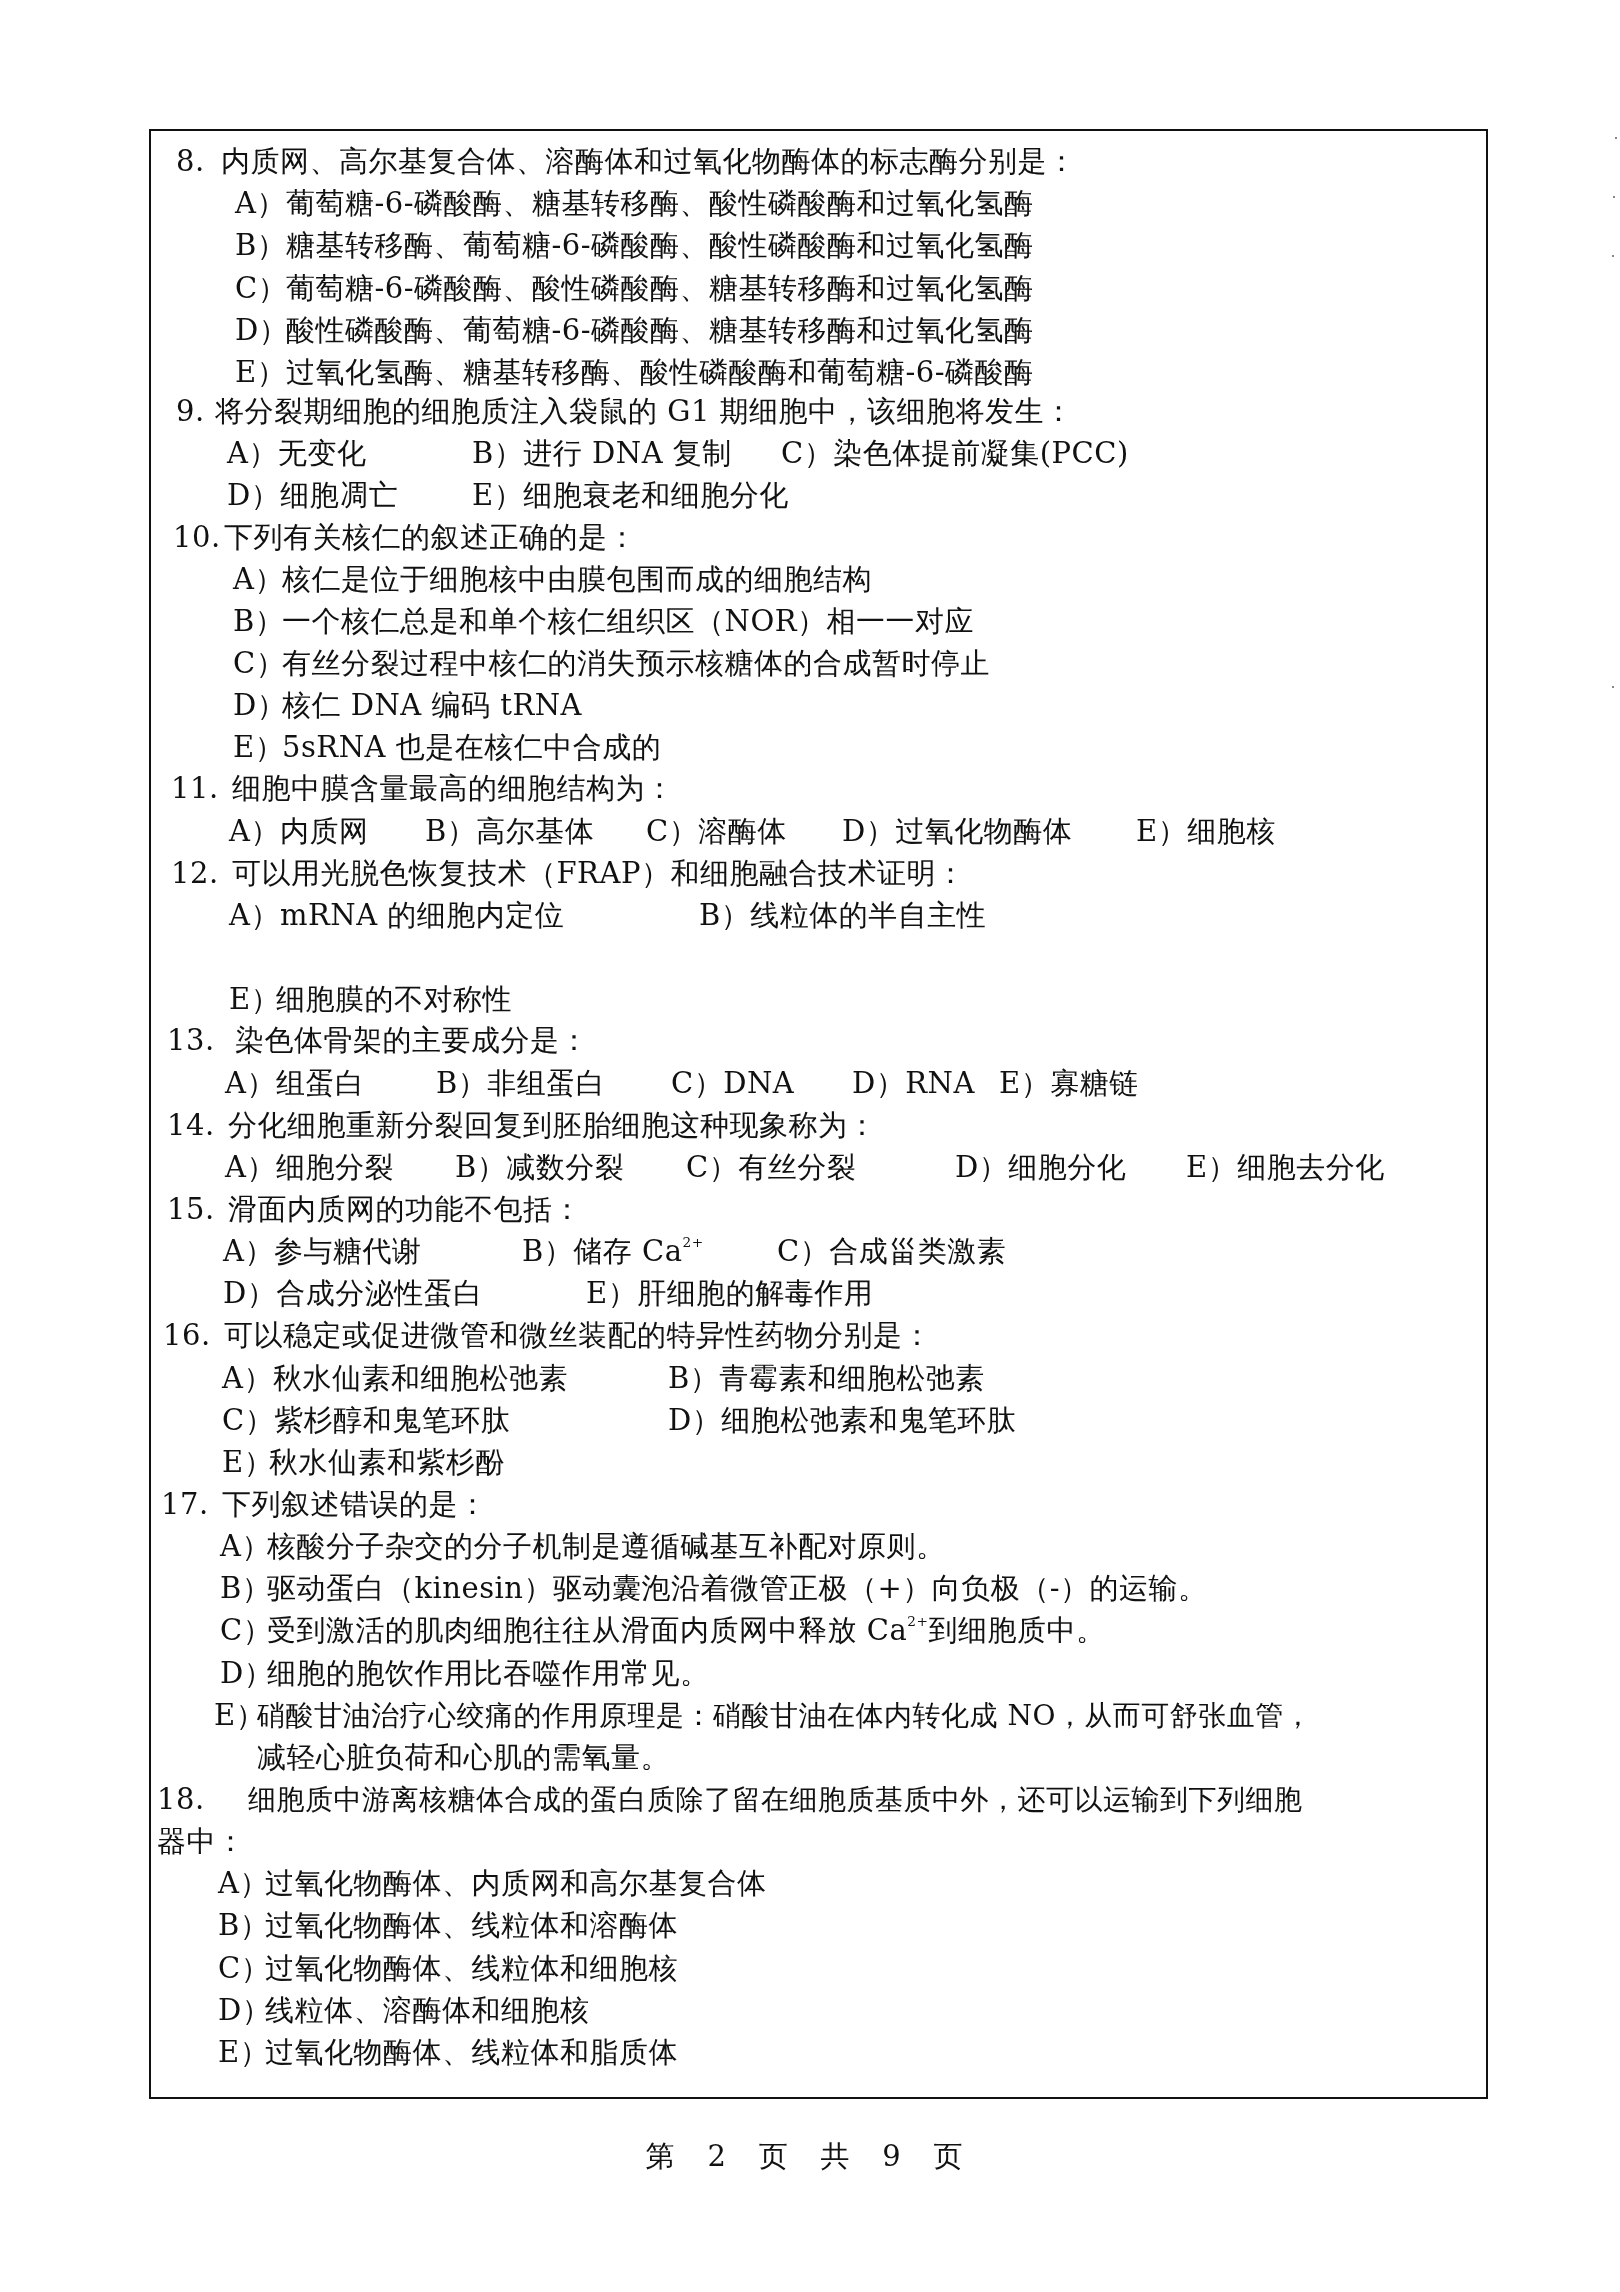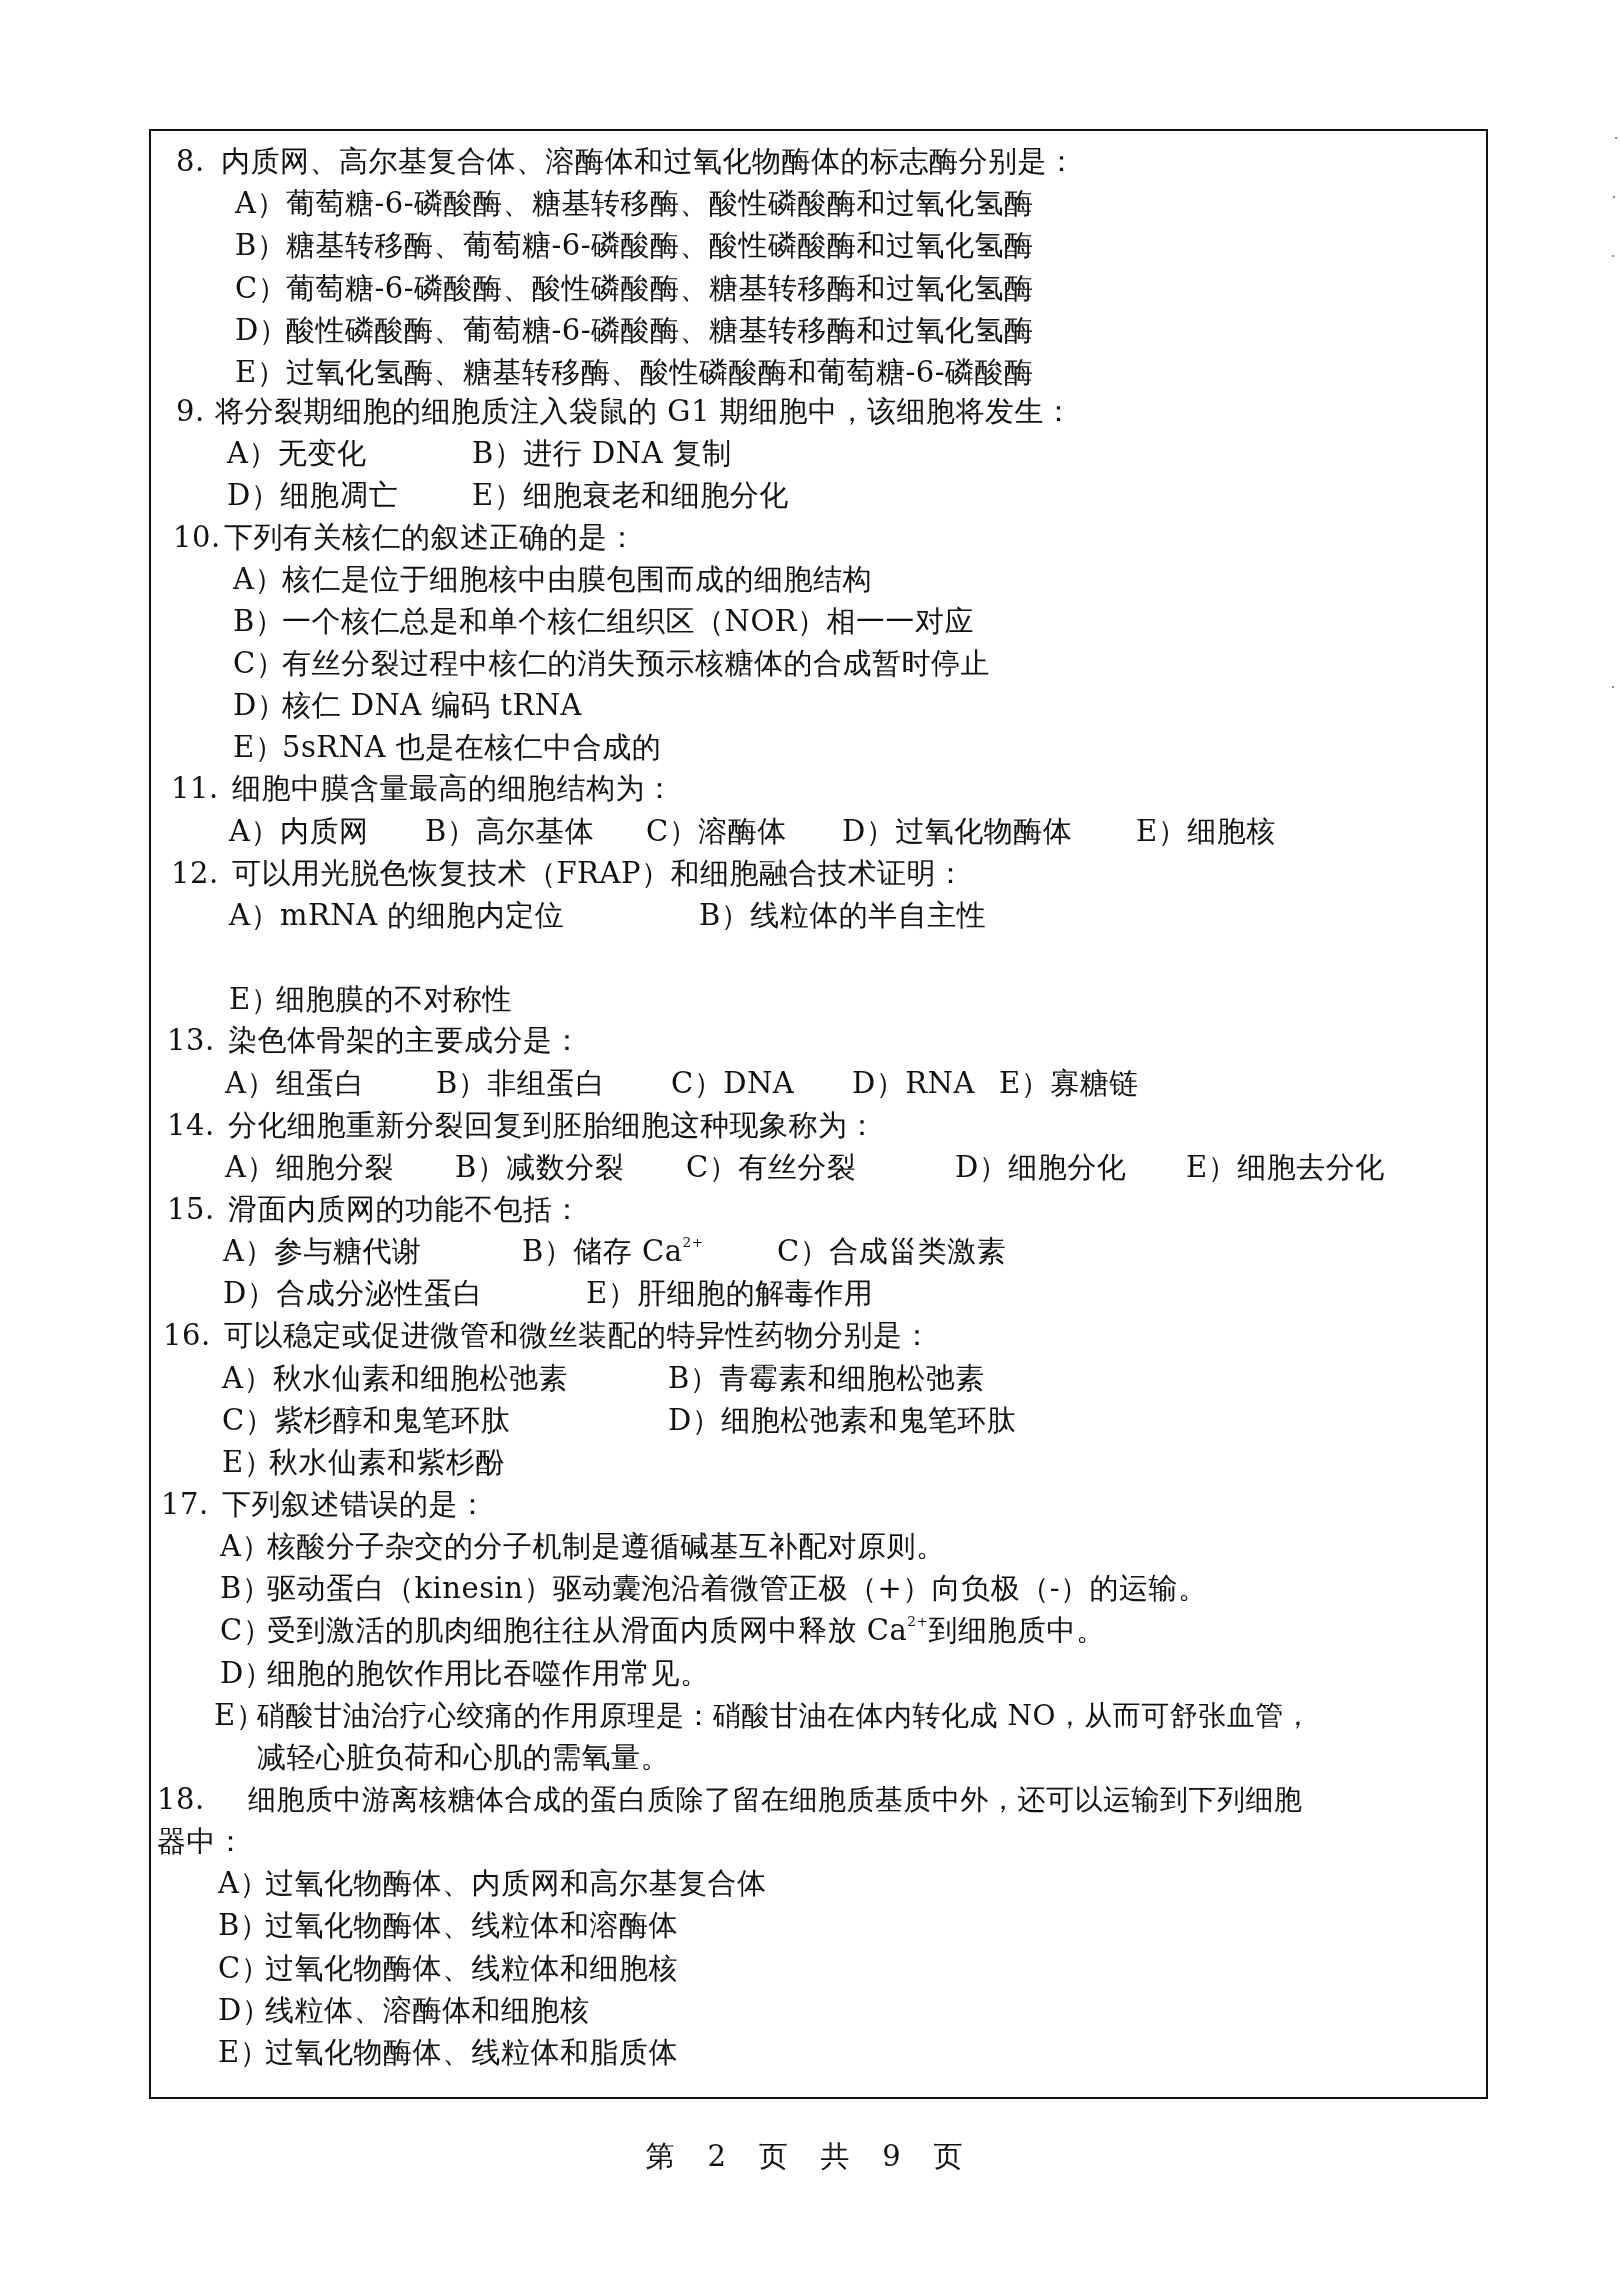--- a/index.html
+++ b/index.html
@@ -59,20 +59,21 @@
 </div>
 
 <div>
   <div class="line" style="top:390px;left:176px;">
     <span class="qnum" style="left:0">9.</span>
     <span class="qtext" style="left:39px">将分裂期细胞的细胞质注入袋鼠的 G1 期细胞中，该细胞将发生：</span>
   </div>
   <div class="line" style="top:432px;left:227px;width:1176px;">
     <span class="opt" style="left:0"><span>A）</span><span>无变化</span></span>
     <span class="opt" style="left:245px"><span>B）</span><span>进行 DNA 复制</span></span>
+    <span class="opt" style="left:554px"><span>C）</span><span>染色体提前凝集(PCC)</span></span>
   </div>
   <div class="line" style="top:474px;left:227px;width:1176px;">
     <span class="opt" style="left:0"><span>D）</span><span>细胞凋亡</span></span>
     <span class="opt" style="left:245px"><span>E）</span><span>细胞衰老和细胞分化</span></span>
   </div>
 </div>
 
 <div>
   <div class="line" style="top:516px;left:173px;">
     <span class="qnum" style="left:0">10.</span>
@@ -127,21 +128,21 @@
   </div>
   <div class="line" style="top:978px;left:229px;">
       <span class="opt" style="left:0">E）</span>
       <span class="opt" style="left:47px">细胞膜的不对称性</span>
     </div>
 </div>
 
 <div>
   <div class="line" style="top:1019px;left:167px;">
     <span class="qnum" style="left:0">13.</span>
-    <span class="qtext" style="left:61px">染色体骨架的主要成分是：</span>
+    <span class="qtext" style="left:68px">染色体骨架的主要成分是：</span>
   </div>
   <div class="line" style="top:1062px;left:225px;width:1176px;">
     <span class="opt" style="left:0"><span>A）</span><span>组蛋白</span></span>
     <span class="opt" style="left:211px"><span>B）</span><span>非组蛋白</span></span>
     <span class="opt" style="left:446px"><span>C）</span><span>DNA</span></span>
     <span class="opt" style="left:627px"><span>D）</span><span>RNA</span></span>
     <span class="opt" style="left:774px"><span>E）</span><span>寡糖链</span></span>
   </div>
 </div>
 

